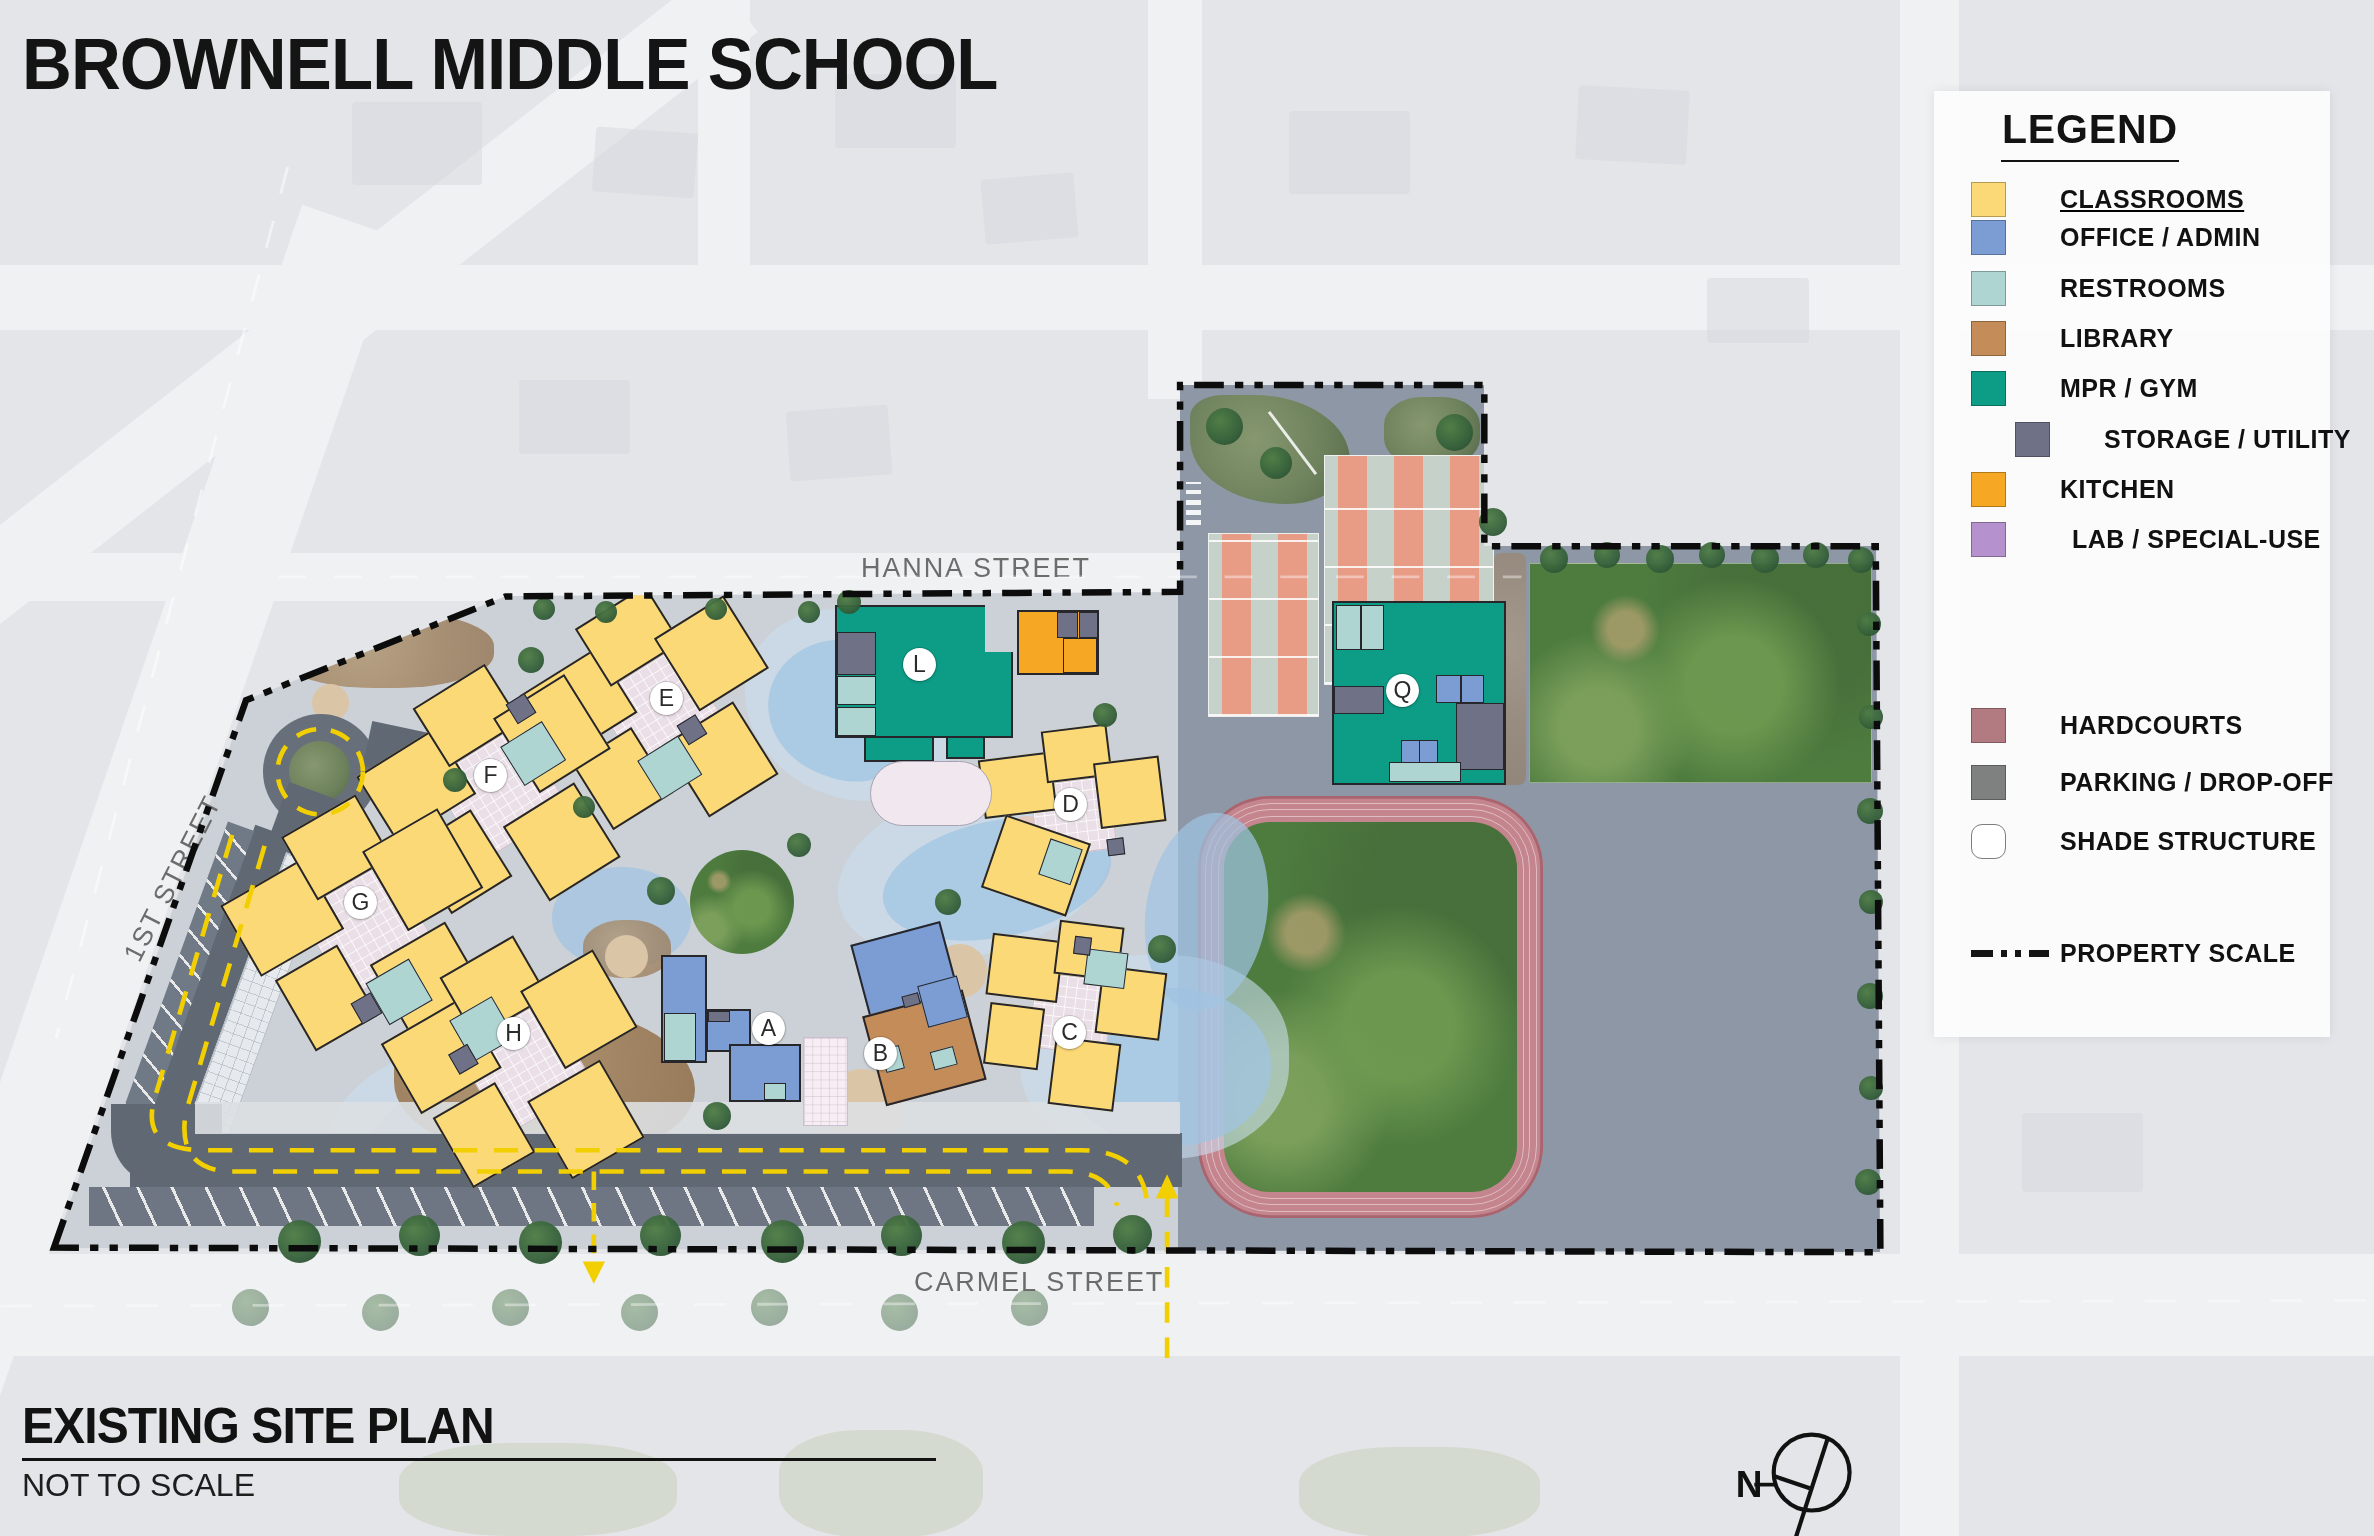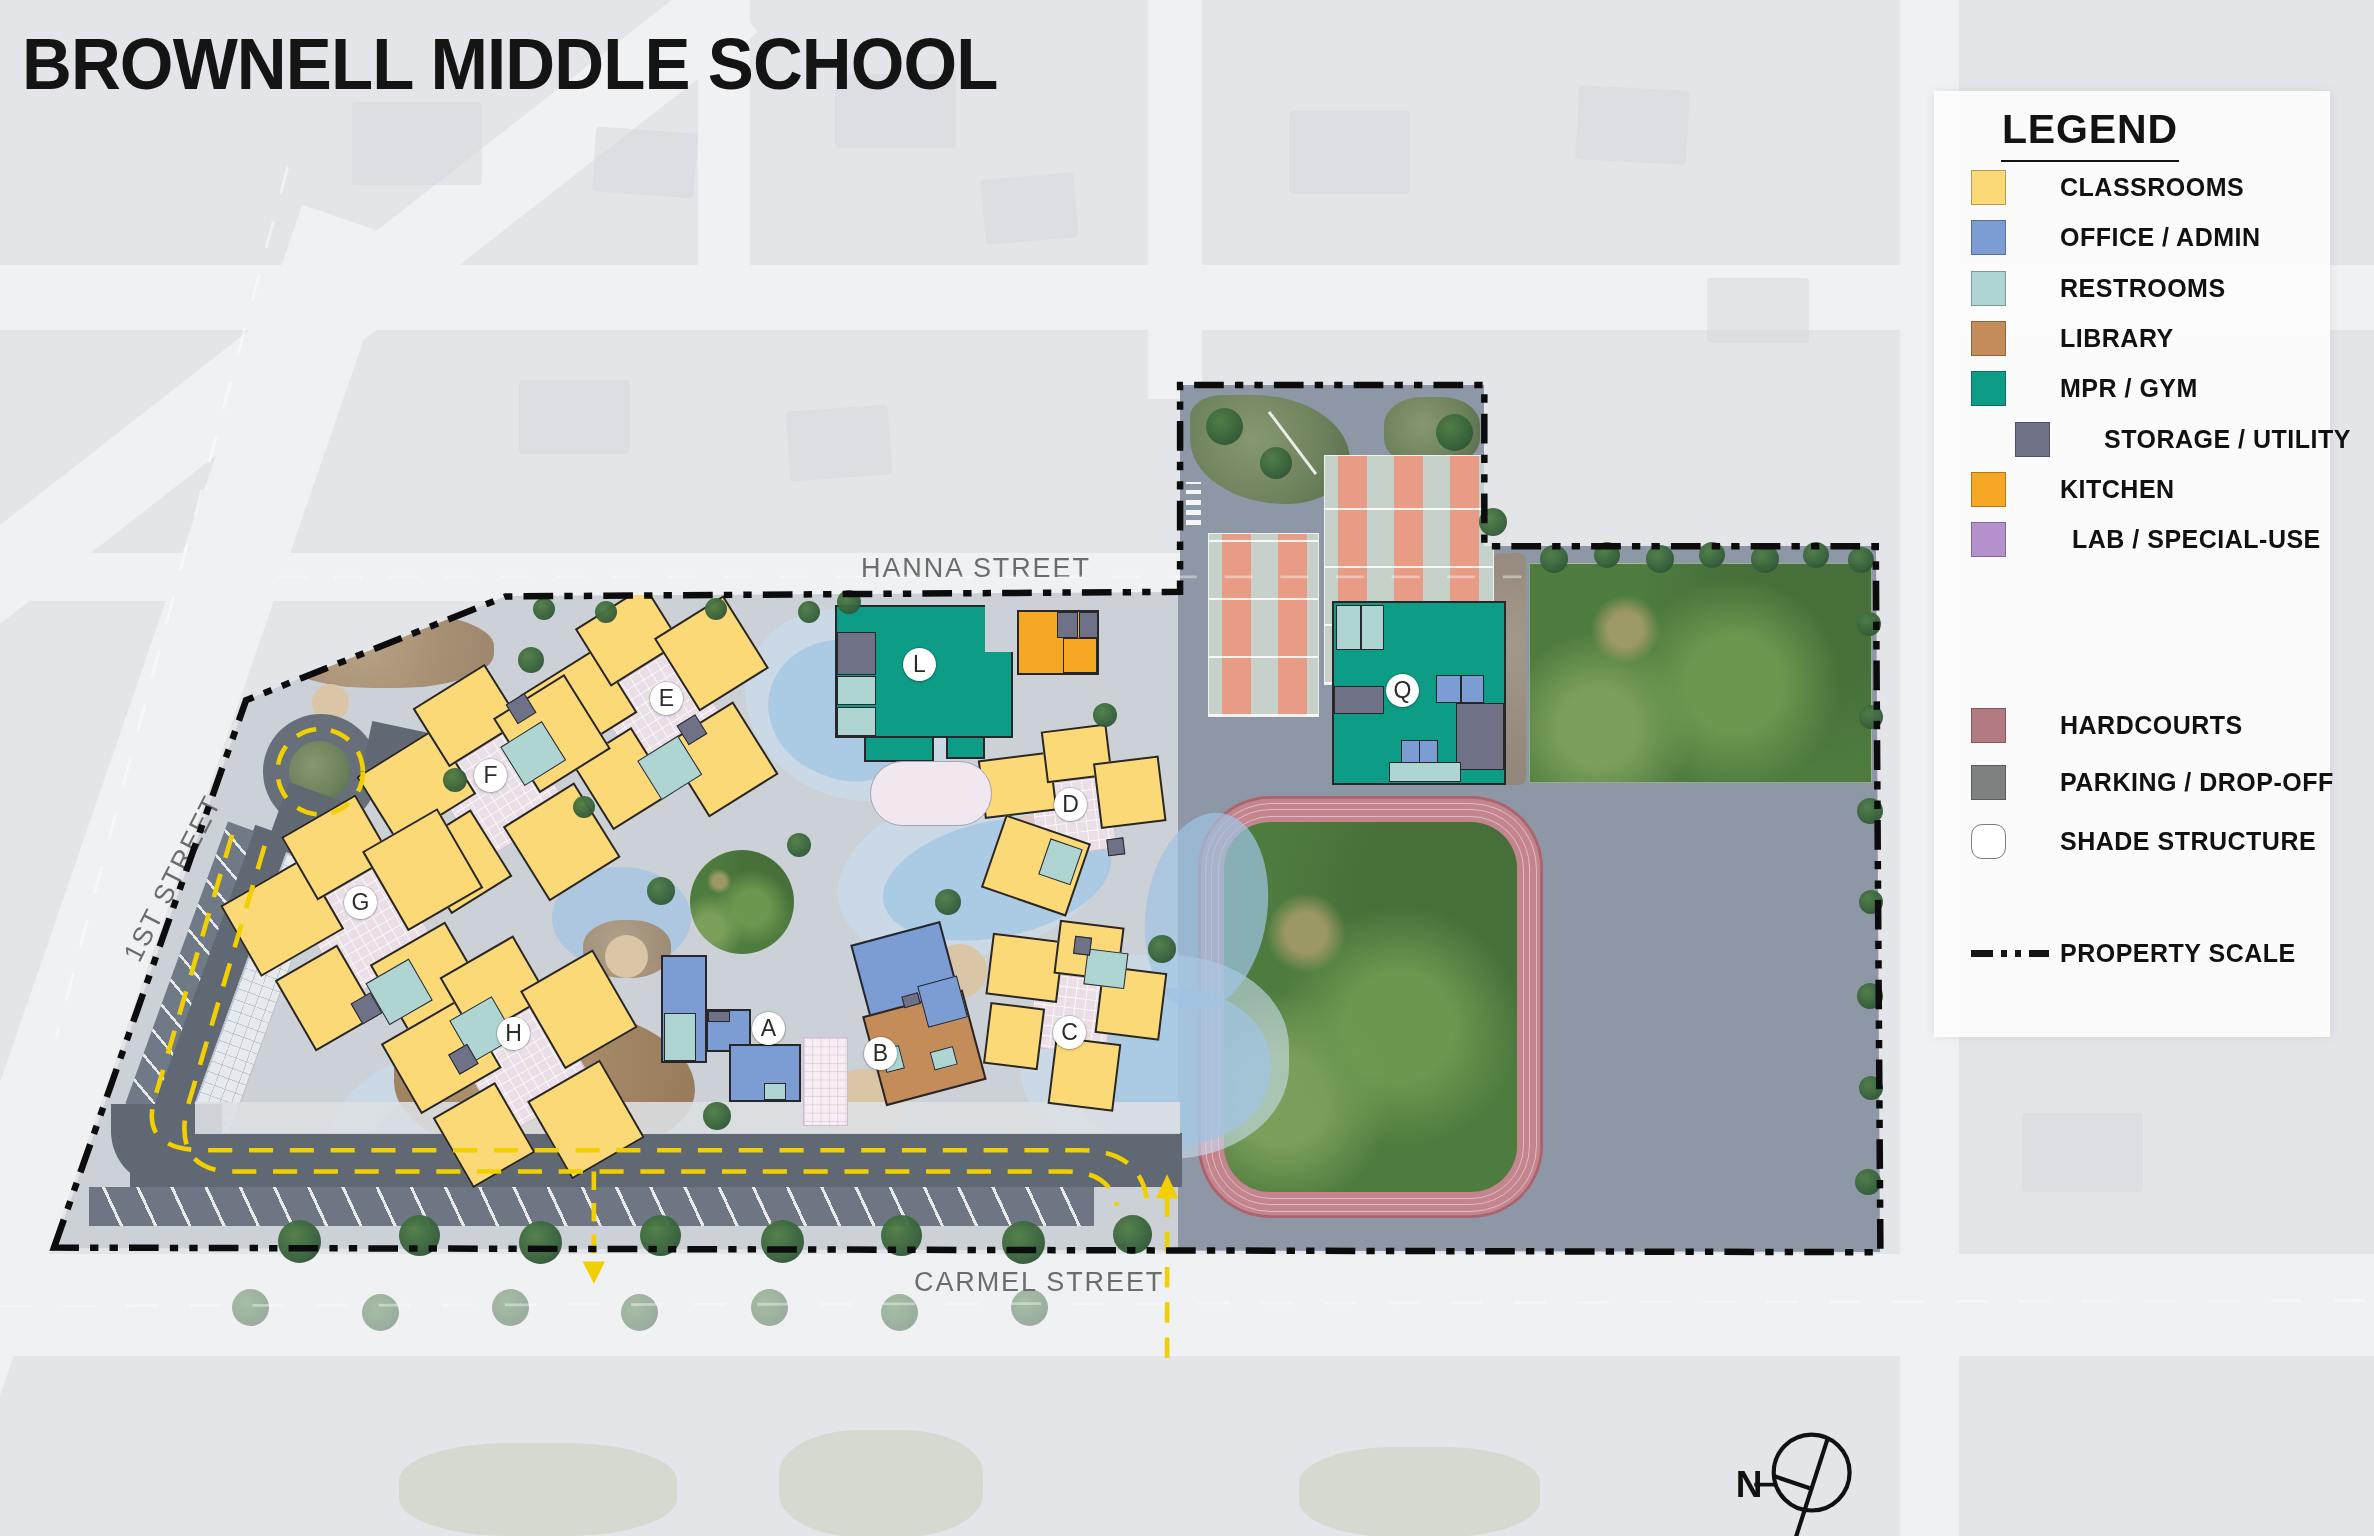--- a/index.html
+++ b/index.html
@@ -426,24 +426,29 @@
   <div class="mk" style="left:1386px;top:674px;">
       <span>Q</span>
     </div>
 
   <div class="street" style="left:861px;top:553px;">HANNA STREET</div>
   <div class="street" style="left:914px;top:1267px;">CARMEL STREET</div>
   <div class="street" style="left:82px;top:863px;transform:rotate(-63deg);transform-origin:center;">1ST STREET</div>
 
   <div id="title">BROWNELL MIDDLE SCHOOL</div>
 
+  <div id="plan-block">
+    <div id="plan-title">EXISTING SITE PLAN</div>
+    <div id="plan-underline"></div>
+    <div id="plan-scale">NOT TO SCALE</div>
+  </div>
 
   <div id="legend">
     <div id="legend-header">LEGEND</div>
-    <div class="lrow" style="top:79px;">
+    <div class="lrow" style="top:91px;text-decoration:underline;">
         <div class="sw sw-classrooms"></div>
         <span class="llabel">CLASSROOMS</span>
       </div>
     <div class="lrow" style="top:129px;">
         <div class="sw sw-office"></div>
         <span class="llabel">OFFICE / ADMIN</span>
       </div>
     <div class="lrow" style="top:180px;">
         <div class="sw sw-restrooms"></div>
         <span class="llabel">RESTROOMS</span>

